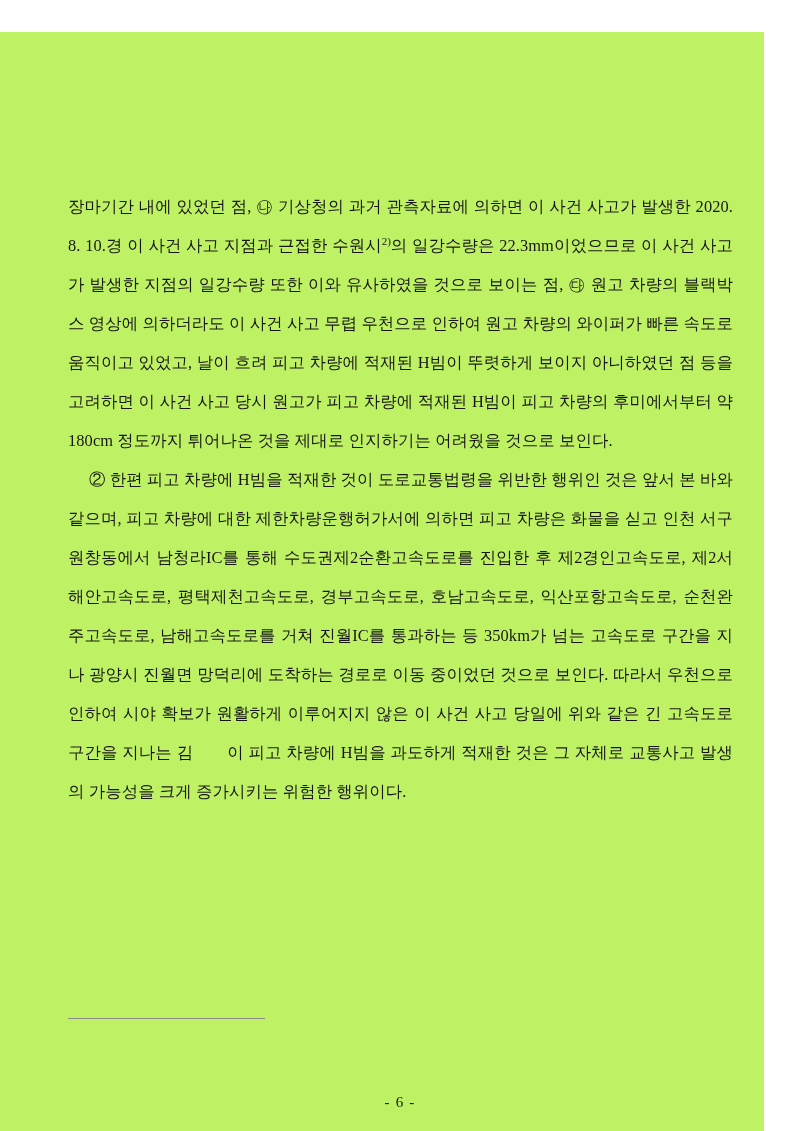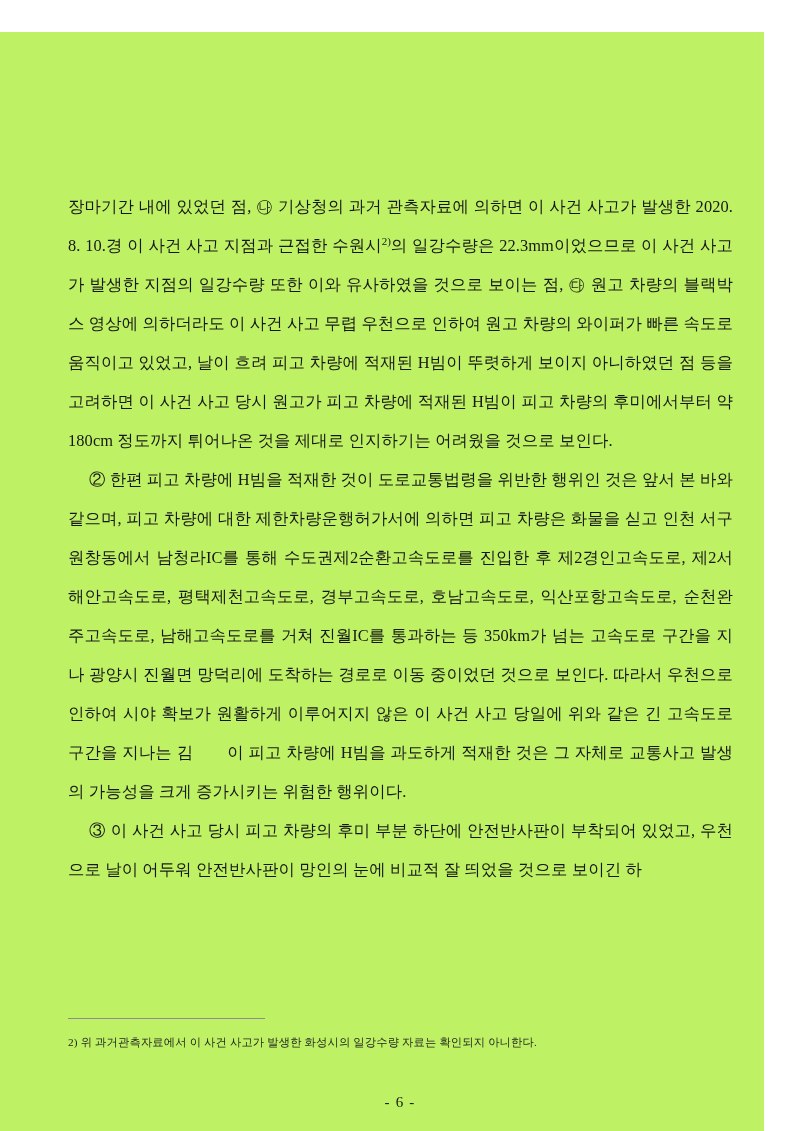--- a/index.html
+++ b/index.html
@@ -112,25 +112,21 @@
   }
 </style>
 </head>
 <body>
 
 <div class="page">
 
   <div class="body-block" id="body-block">
       <p class="para">장마기간 내에 있었던 점, <span class="marker">㉯</span> 기상청의 과거 관측자료에 의하면 이 사건 사고가 발생한 2020. 8. 10.경 이 사건 사고 지점과 근접한 수원시<sup class="fn-ref">2)</sup>의 일강수량은 22.3mm이었으므로 이 사건 사고가 발생한 지점의 일강수량 또한 이와 유사하였을 것으로 보이는 점, <span class="marker">㉰</span> 원고 차량의 블랙박스 영상에 의하더라도 이 사건 사고 무렵 우천으로 인하여 원고 차량의 와이퍼가 빠른 속도로 움직이고 있었고, 날이 흐려 피고 차량에 적재된 H빔이 뚜렷하게 보이지 아니하였던 점 등을 고려하면 이 사건 사고 당시 원고가 피고 차량에 적재된 H빔이 피고 차량의 후미에서부터 약 180cm 정도까지 튀어나온 것을 제대로 인지하기는 어려웠을 것으로 보인다.</p>
       <p class="para indent"><span class="marker">②</span> 한편 피고 차량에 H빔을 적재한 것이 도로교통법령을 위반한 행위인 것은 앞서 본 바와 같으며, 피고 차량에 대한 제한차량운행허가서에 의하면 피고 차량은 화물을 싣고 인천 서구 원창동에서 남청라IC를 통해 수도권제2순환고속도로를 진입한 후 제2경인고속도로, 제2서해안고속도로, 평택제천고속도로, 경부고속도로, 호남고속도로, 익산포항고속도로, 순천완주고속도로, 남해고속도로를 거쳐 진월IC를 통과하는 등 350km가 넘는 고속도로 구간을 지나 광양시 진월면 망덕리에 도착하는 경로로 이동 중이었던 것으로 보인다. 따라서 우천으로 인하여 시야 확보가 원활하게 이루어지지 않은 이 사건 사고 당일에 위와 같은 긴 고속도로 구간을 지나는 김<span class="redact"></span>이 피고 차량에 H빔을 과도하게 적재한 것은 그 자체로 교통사고 발생의 가능성을 크게 증가시키는 위험한 행위이다.</p>
-      <p class="para indent"><span class="marker">③</span> 이 사건 사고 당시 피고 차량의 후미 부분 하단에 안전반사판이 부착되어 있었고, 우천으로 날이 어두워 안전반사판이 망인의 눈에 비교적 잘 띄었을 것으로 보이긴 하</p>
     </div>
 
   <div class="footnote-zone">
     <hr class="footnote-rule">
-    <div id="footnote-list">
-        <p class="footnote-item">2) 위 과거관측자료에서 이 사건 사고가 발생한 화성시의 일강수량 자료는 확인되지 아니한다.</p>
-      </div>
   </div>
 
   <div class="page-number">- 6 -</div>
 
 </div>
 
 </body></html>

